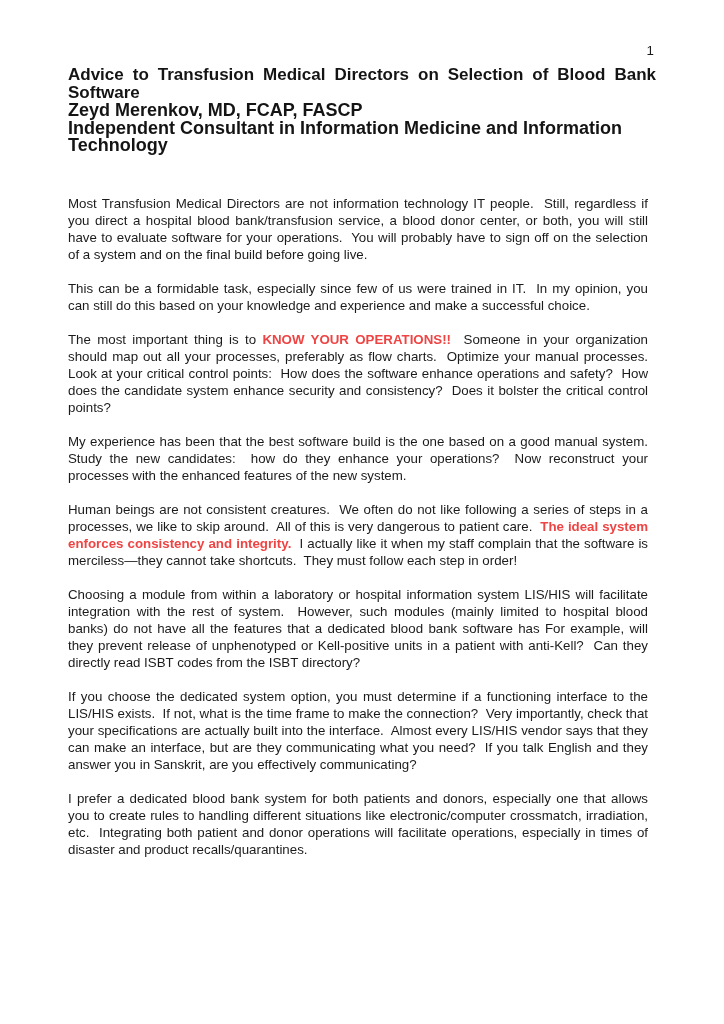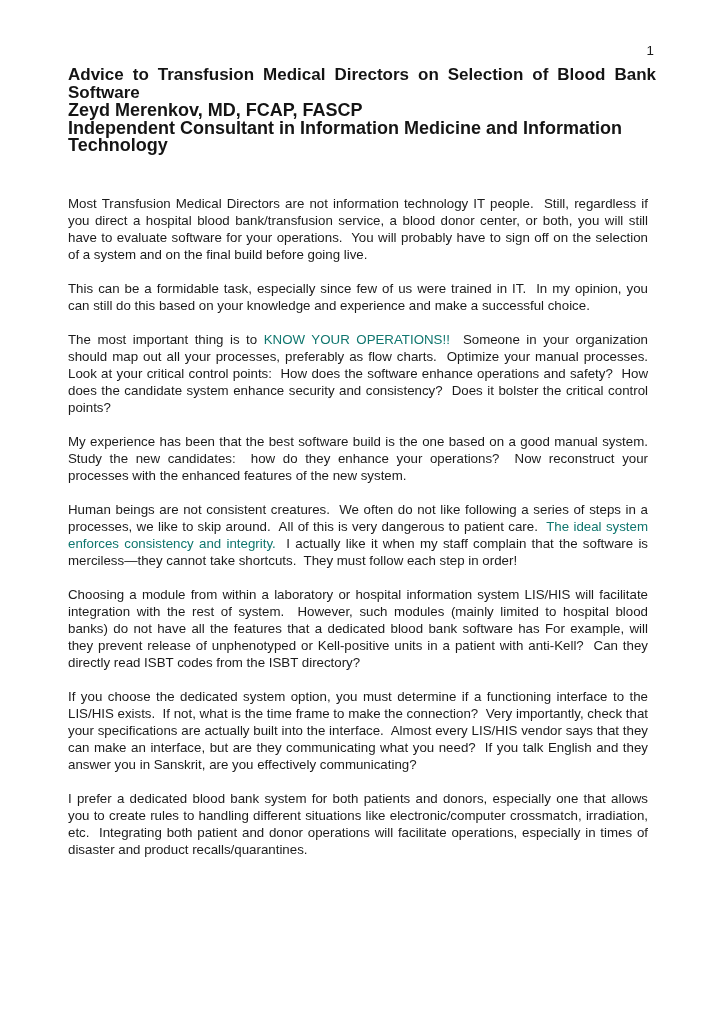--- a/index.html
+++ b/index.html
@@ -45,22 +45,22 @@
   .body-para {
     margin: 0 8px 17px 0;
     font-size: 13.3px;
     line-height: 17px;
     text-align: justify;
     text-align-last: left;
     white-space: pre-wrap;
     color: #1b1b1b;
   }
   .body-para b {
-    font-weight: normal;
-    color: #0f766e;
+    font-weight: bold;
+    color: #ef4444;
   }
 </style>
 </head>
 <body>
 
 <div class="page">
   <div class="page-number">1</div>
 
   <h1 class="title">Advice to Transfusion Medical Directors on Selection of Blood Bank Software</h1>
   <p class="byline">Zeyd Merenkov, MD, FCAP, FASCP</p>

